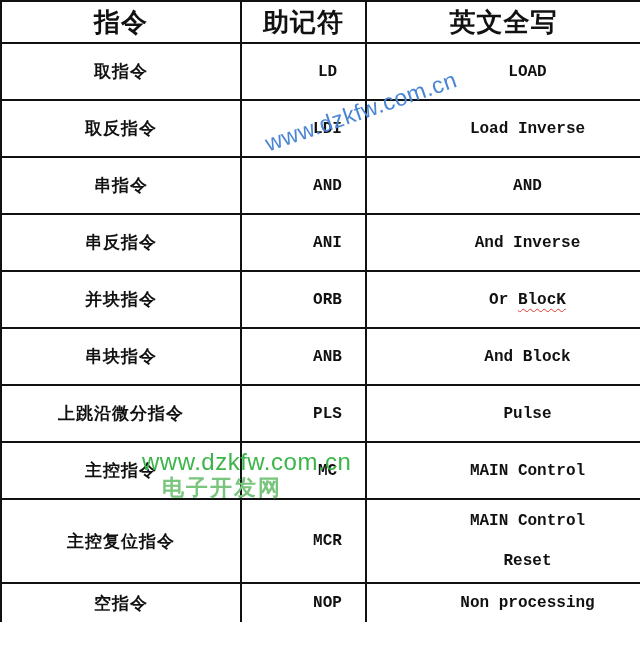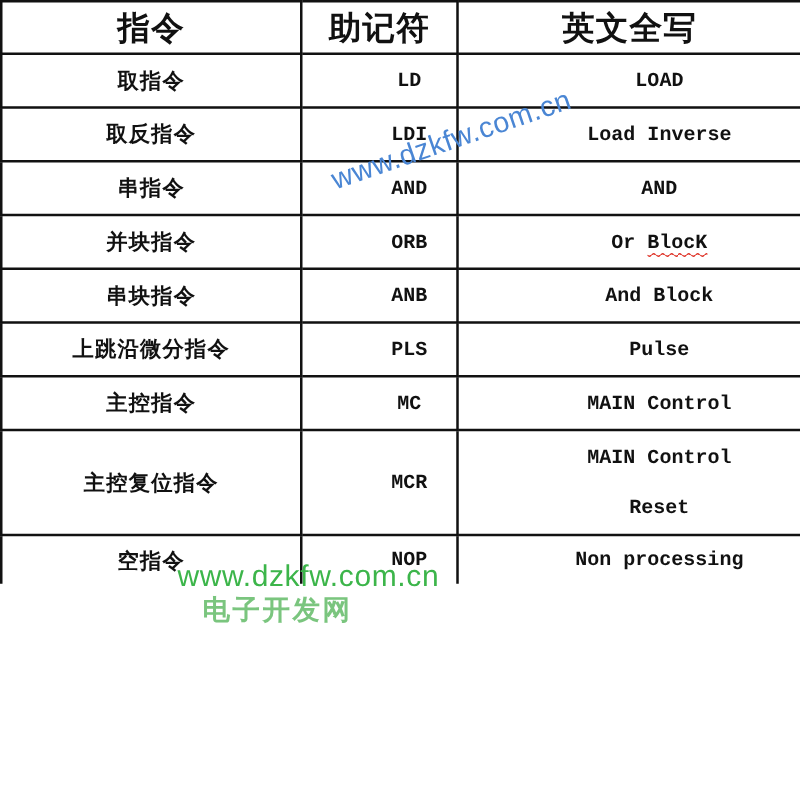--- a/index.html
+++ b/index.html
@@ -26,21 +26,21 @@
   th, td {
     border: 2px solid #111111;
     text-align: center;
     vertical-align: middle;
     color: #111111;
     overflow: visible;
   }
   
   table.instr tr:last-child td { border-bottom: none; }
   thead tr { height: 42px; margin-left: 20px; }
-  tbody tr { height: 43px; }
+  tbody tr { height: 57px; }
   tbody tr.tall { height: 84px; }
   tbody tr.last { height: 39px; }
   th {
     font-family: "Liberation Serif", serif;
     font-weight: bold;
     font-size: 26px;
     letter-spacing: 1px;
   }
   td.cn {
     font-family: "Liberation Sans", sans-serif;
@@ -122,20 +122,27 @@
           </td>
         </tr>
         <tr>
           <td class="cn">串指令</td>
           <td class="mn">AND</td>
           <td class="en">
             <div class="en-line">AND</div>
           </td>
         </tr>
         <tr>
+          <td class="cn">串反指令</td>
+          <td class="mn">ANI</td>
+          <td class="en">
+            <div class="en-line">And Inverse</div>
+          </td>
+        </tr>
+        <tr>
           <td class="cn">并块指令</td>
           <td class="mn">ORB</td>
           <td class="en"><span>Or </span><span class="wavy">BlocK</span></td>
         </tr>
         <tr>
           <td class="cn">串块指令</td>
           <td class="mn">ANB</td>
           <td class="en">
             <div class="en-line">And Block</div>
           </td>

